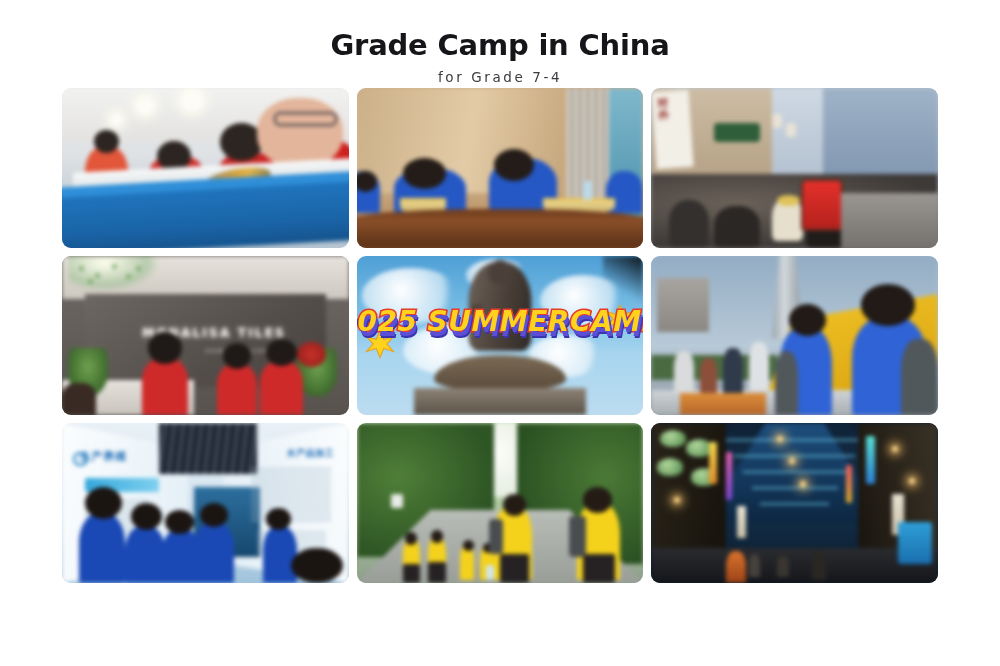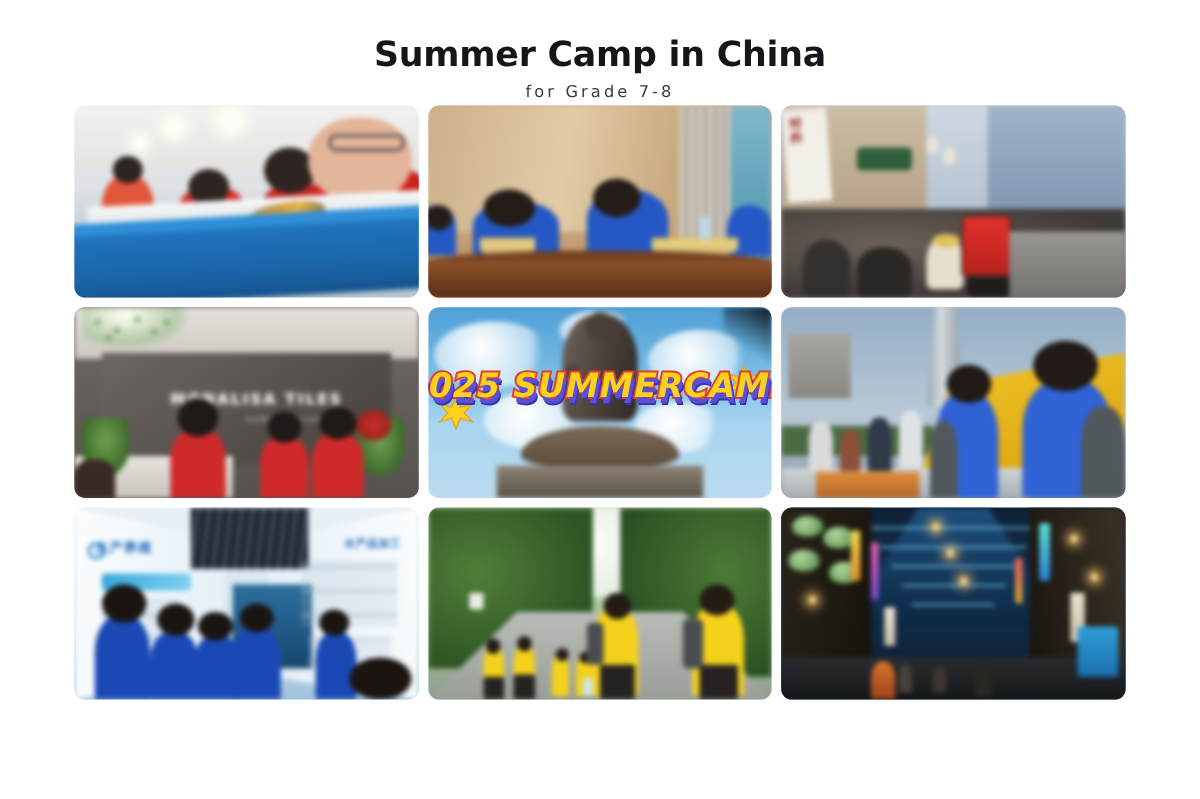--- a/index.html
+++ b/index.html
@@ -219,22 +219,22 @@
   .t9 .floor { position:absolute; left:0; bottom:0; width:100%; height:22%;
     background: linear-gradient(#2a2c30,#14161a); }
   .t9 .sign { position:absolute; background: linear-gradient(#e8e2d2,#c8bfa8); border-radius:1px; }
 </style>
 </head>
 <body>
 
 <div class="page">
 
   <div class="header">
-    <div class="title">Summer Camp in China</div>
-    <div class="subtitle">for Grade 7-8</div>
+    <div class="title">Grade Camp in China</div>
+    <div class="subtitle">for Grade 7-4</div>
   </div>
 
   <div class="grid">
 
     <div class="tile t1">
       <div class="scene blurlayer">
         <div class="ceil"></div>
         <div class="lamp" style="left:26%;top:6%;width:16px;height:16px;"></div>
         <div class="lamp" style="left:42%;top:2%;width:20px;height:20px;"></div>
         <div class="lamp" style="left:17%;top:16%;width:11px;height:11px;"></div>

